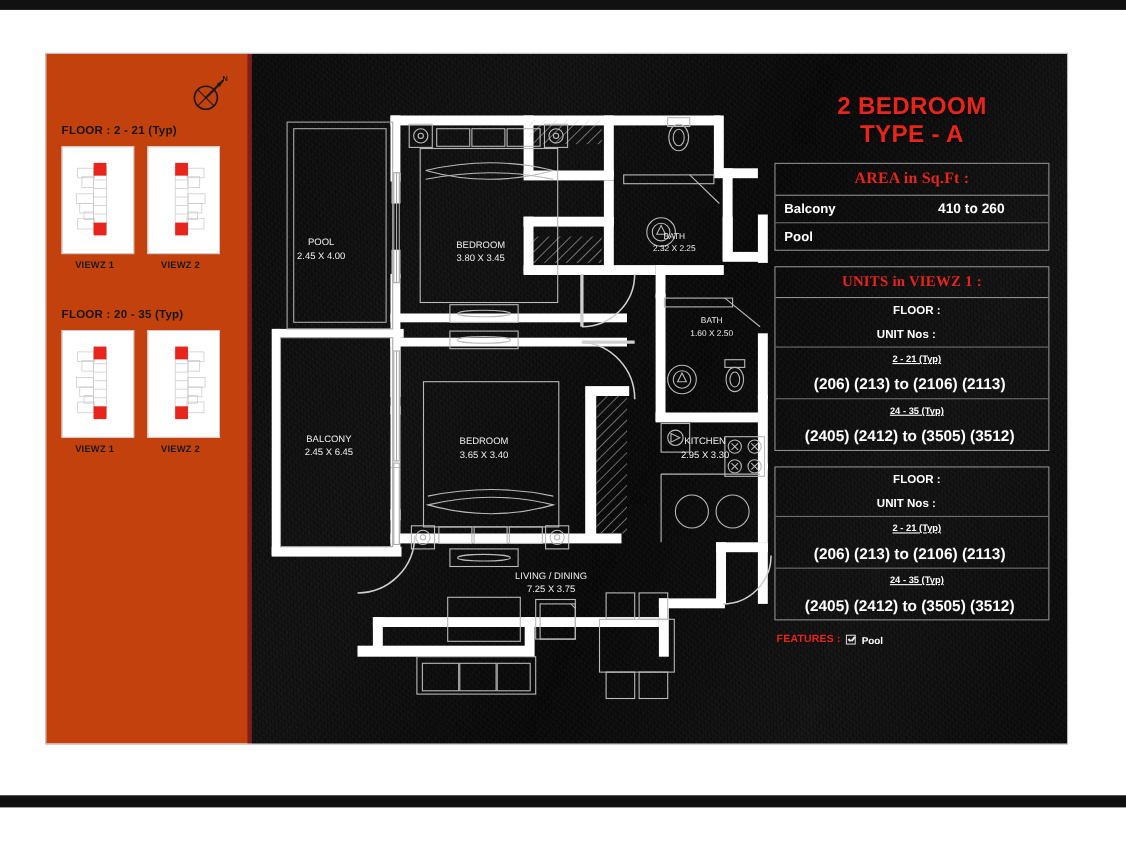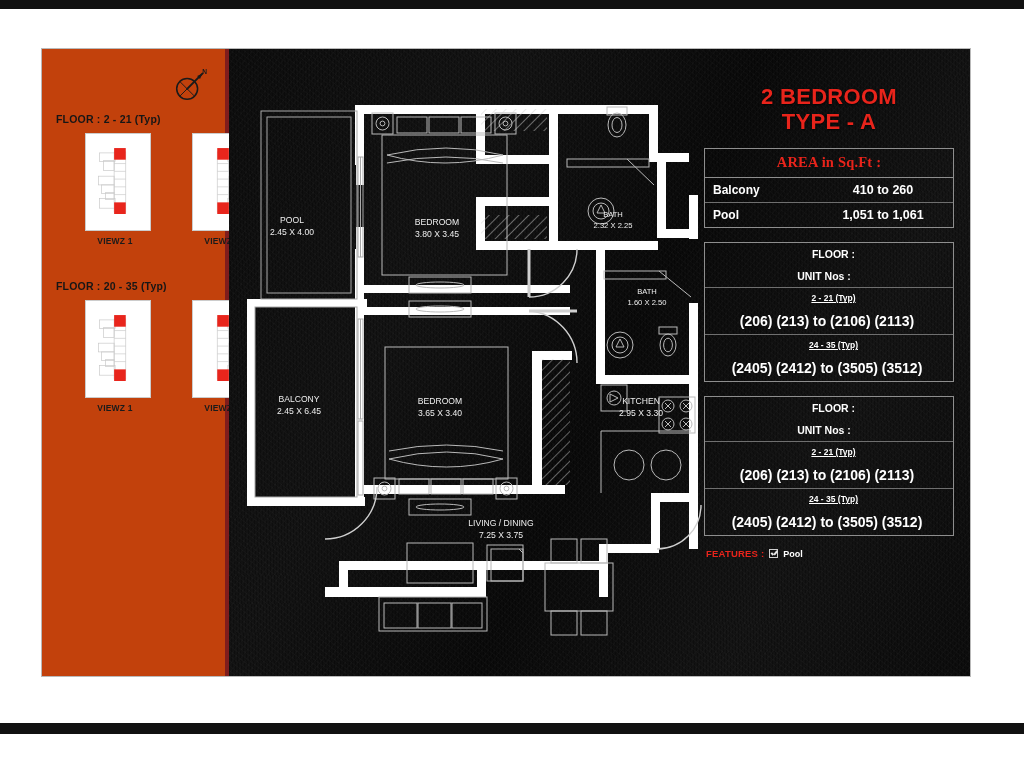--- a/index.html
+++ b/index.html
@@ -47,21 +47,21 @@
     width: 38px; height: 38px;
   }
   .kp-block { position: absolute; left: 14px; width: 165px; }
   .kp-block.b1 { top: 64px; }
   .kp-block.b2 { top: 231px; }
   .kp-title {
     font-size: 10.5px; font-weight: bold; color: #161616;
     letter-spacing: .2px; margin-bottom: 8px; white-space: nowrap;
   }
   .kp-pair { display: flex; gap: 18px; }
-  .kp-one { width: 60px; margin-left: 29px; }
+  .kp-one { width: 60px; }
   .kp-frame {
     position: relative;
     width: 66px; height: 98px;
     border: 1px solid #cccccc;
     background: #ffffff;
   }
   .kp-label {
     text-align: center; font-size: 8.5px; color: #1b1b1b;
     font-weight: bold; margin-top: 5px; letter-spacing: .2px;
   }
@@ -557,25 +557,25 @@
         </div>
 
         <div class="tbl">
           <div class="tbl-title">AREA in Sq.Ft :</div>
           <div class="row">
             <div class="c-l">Balcony</div>
             <div class="c-r">410 to 260</div>
           </div>
           <div class="row">
             <div class="c-l">Pool</div>
-            <div class="c-r">1,051 to 1,061</div>
           </div>
         </div>
 
         <div class="tbl">
+          <div class="tbl-title sm">UNITS in VIEWZ 1 :</div>
           <div class="urow">
             <div class="u-h-l">FLOOR :</div>
             <div class="u-h-r">UNIT Nos :</div>
           </div>
           <div class="urow">
             <div class="u-l">2 - 21 (Typ)</div>
             <div class="u-r">(206) (213) to (2106) (2113)</div>
           </div>
           <div class="urow">
             <div class="u-l">24 - 35 (Typ)</div>

